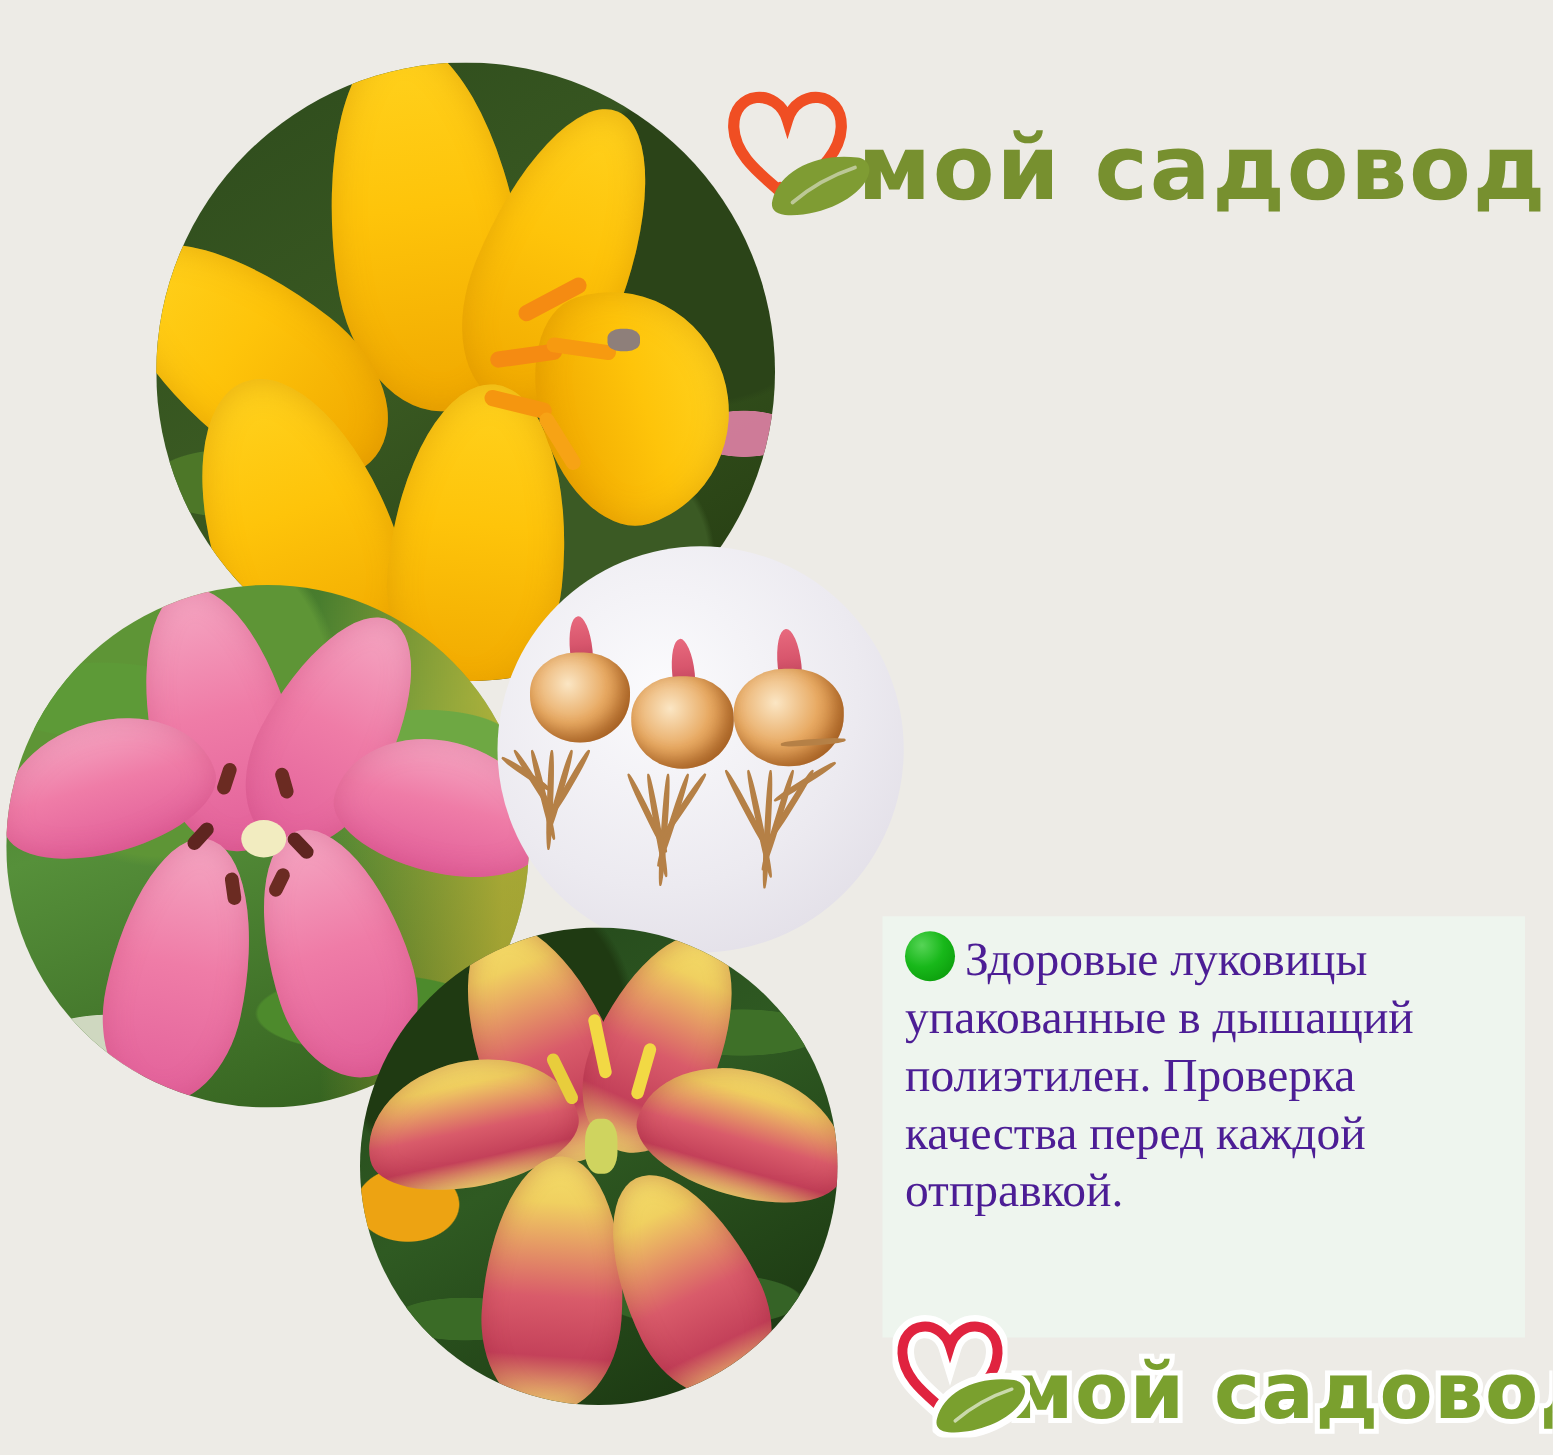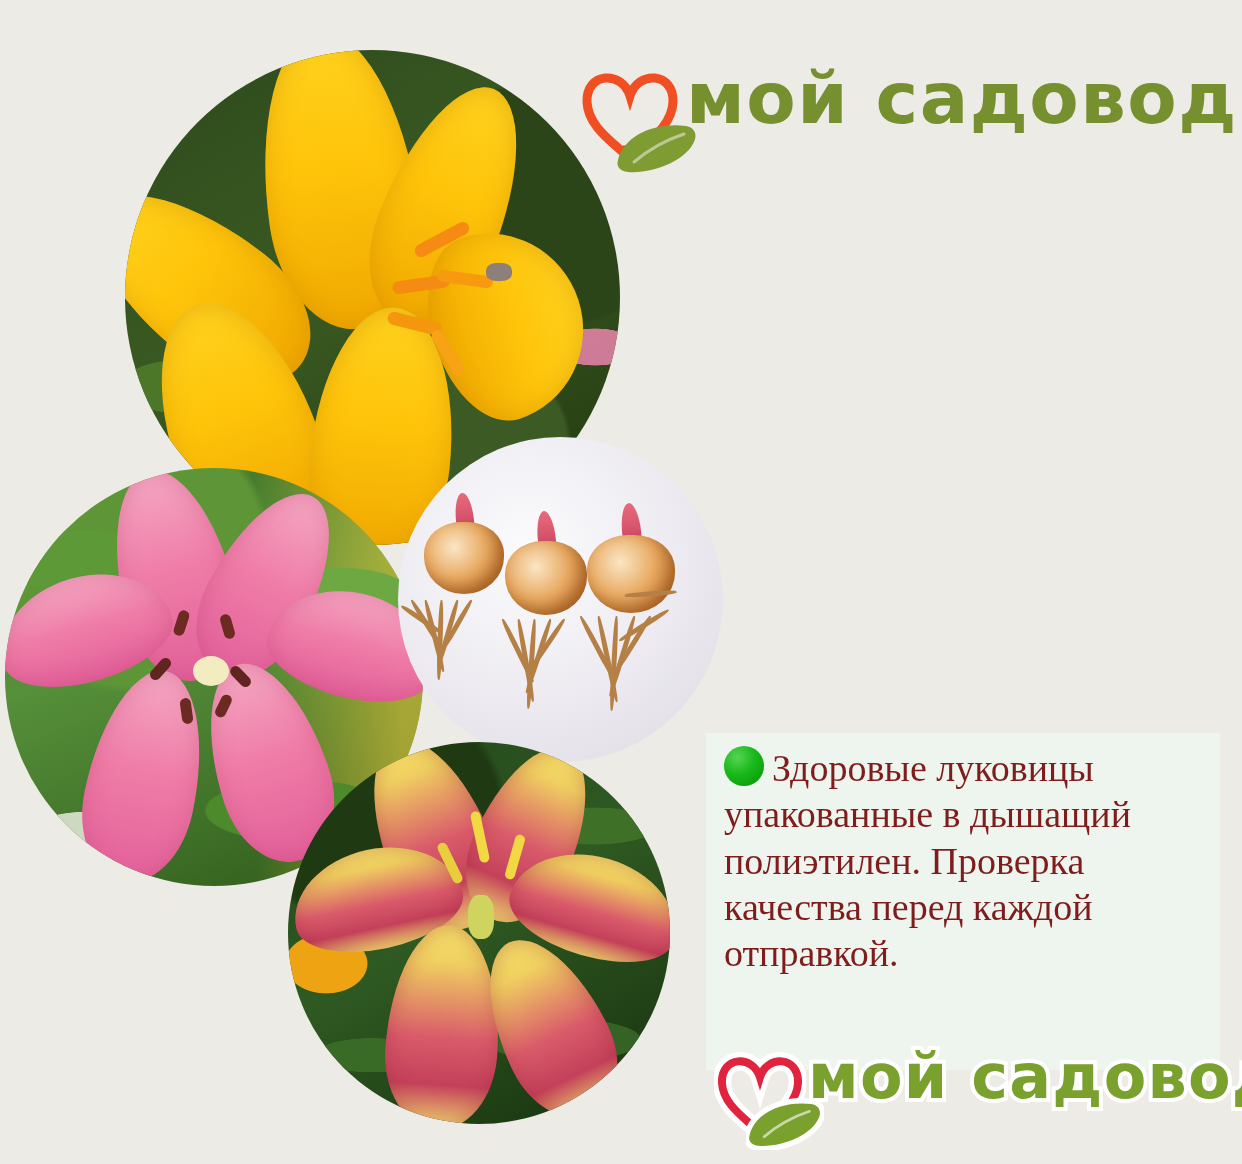--- a/index.html
+++ b/index.html
@@ -99,21 +99,21 @@
       radial-gradient(ellipse 80px 24px at 22% 82%, #3a6b26 0 70%, rgba(0,0,0,0) 72%),
       radial-gradient(ellipse 58px 42px at 10% 58%, #eda312 0 70%, rgba(0,0,0,0) 72%);
   }
   #photo-red-lily .p{
     background:linear-gradient(180deg,#f5e06a 0%,#f0d060 18%,#d95b6a 55%,#c4415a 78%,#f2de70 100%);
     box-shadow:inset 0 0 20px rgba(150,30,50,.35);
   }
   .center-dot{position:absolute;border-radius:50%;}
 
   
-  .logo{position:absolute;display:flex;align-items:flex-start;}
+  .logo{position:absolute;display:flex;align-items:flex-end;}
   .logo .mark{position:relative;flex:none;}
   .logo .wordmark{
     font-family:"DejaVu Sans", sans-serif;
     font-weight:bold;
     letter-spacing:.02em;
     white-space:nowrap;
     line-height:1;
   }
   #logo-top{left:578px;top:62px;}
   #logo-top .wordmark{font-size:72px;color:#77902f;margin-left:4px;}
@@ -143,21 +143,21 @@
     vertical-align:-7px;margin-right:6px;
   }
 
   #quality-panel{
     position:absolute;left:706px;top:733px;width:514px;height:337px;
     background:#eef5ee;
     box-sizing:border-box;
     padding:12px 10px 6px 18px;
   }
   #quality-panel .body{
-    color:#7f1d1d;
+    color:#4c1d95;
     font-size:38px;
     line-height:1.22;
     font-family:"Liberation Serif", serif;
   }
   #quality-panel .bullet{
     display:inline-block;width:40px;height:40px;border-radius:50%;
     background:radial-gradient(circle at 34% 28%,#56d456 0%,#18b81a 45%,#069206 100%);
     vertical-align:-5px;margin-right:8px;
   }
 </style>

